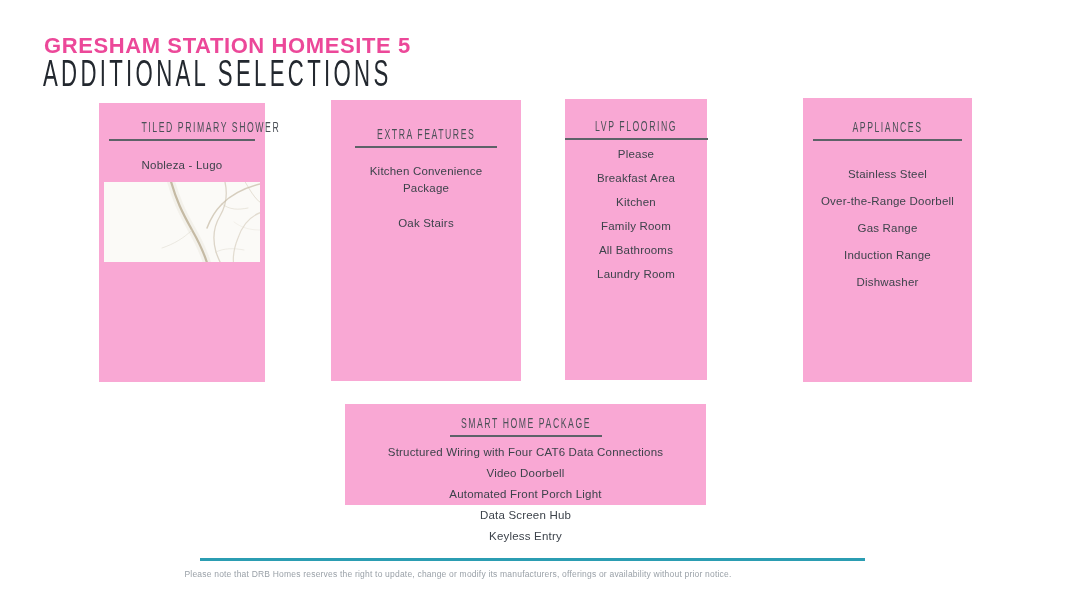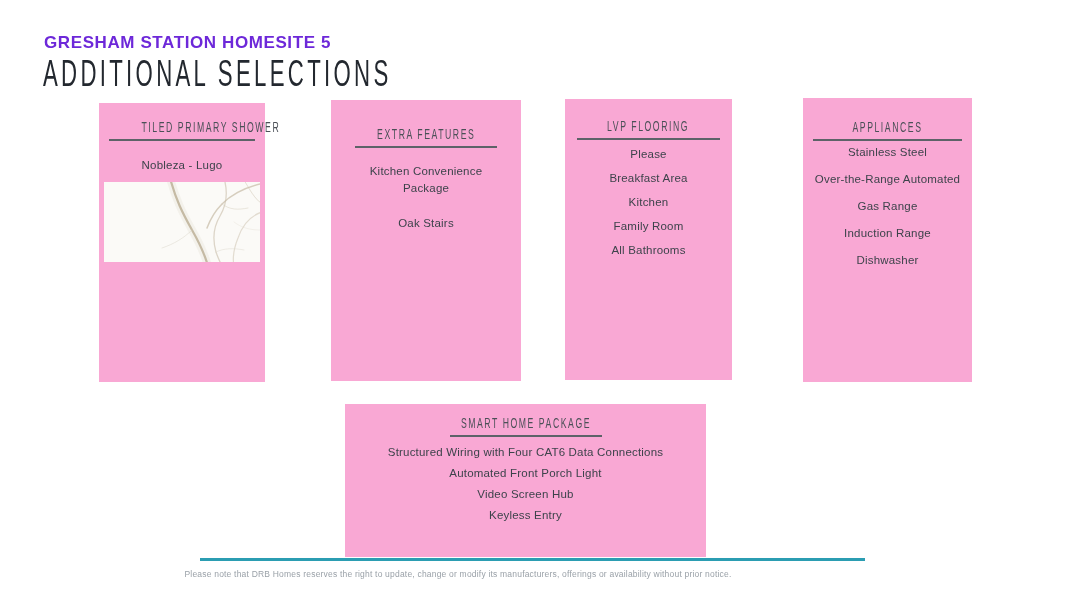--- a/index.html
+++ b/index.html
@@ -5,39 +5,39 @@
   * { margin:0; padding:0; box-sizing:border-box; }
   body { background:#e8e8e8; font-family:"Liberation Sans", sans-serif; }
   .page {
     position:relative; width:1067px; height:600px; background:#ffffff;
     overflow:hidden; margin:0 auto;
   }
 
   
   .subtitle {
     position:absolute; left:44px; top:33px;
-    font-size:17px; font-weight:700; letter-spacing:0.6px;
-    color:#6d28d9; white-space:nowrap;
+    font-size:22px; font-weight:700; letter-spacing:0.6px;
+    color:#ec4899; white-space:nowrap;
   }
   .title {
     position:absolute; left:43px; top:53px;
     font-size:37px; font-weight:400; letter-spacing:5.5px;
     color:#23282f; white-space:nowrap;
     transform:scaleX(0.60); transform-origin:left center;
   }
 
   
   .card {
     position:absolute; background:#f9a8d4; text-align:center;
   }
   .card-1 { left:99px;  top:103px; width:166px; height:279px; padding-top:15px; }
   .card-2 { left:331px; top:100px; width:190px; height:281px; padding-top:25px; }
-  .card-3 { left:565px; top:99px;  width:167px; height:281px; padding-top:18px; }
+  .card-3 { left:565px; top:99px;  width:142px; height:281px; padding-top:18px; }
   .card-4 { left:803px; top:98px;  width:169px; height:284px; padding-top:20px; }
-  .card-5 { left:345px; top:404px; width:361px; height:153px; padding-top:10px; }
+  .card-5 { left:345px; top:404px; width:361px; height:101px; padding-top:10px; }
 
   .card-head { text-align:center; }
   .head-text {
     display:inline-block; white-space:nowrap;
     font-size:14px; font-weight:500; letter-spacing:2.5px;
     color:#4b5057;
     transform:scaleX(0.62); transform-origin:center;
   }
   .head-rule {
     height:1.5px; background:#5d6268; margin:3px auto 0 auto;
@@ -51,21 +51,21 @@
   .item {
     font-size:11.5px; color:#3d434b; letter-spacing:0.2px; line-height:17px;
   }
   .card-1 .item-0 { margin-top:16px; }
   .card-2 .item { margin-top:14px; }
   .card-2 .item-0 { margin-top:15px; max-width:132px; margin-left:auto; margin-right:auto; }
   .card-2 .item-1 { margin-top:18px; }
   .card-3 .item { margin-top:7px; }
   .card-3 .item-0 { margin-top:6px; }
   .card-4 .item { margin-top:10px; }
-  .card-4 .item-0 { margin-top:3px; }
+  .card-4 .item-0 { margin-top:25px; }
   .card-5 .item { margin-top:4px; }
   .card-5 .item-0 { margin-top:7px; }
 
   .tile-swatch {
     display:block; width:156px; height:80px; margin:8px auto 0 auto;
   }
 
   
   .footer-rule {
     position:absolute; left:200px; top:558px; width:665px; height:2.5px;
@@ -117,41 +117,43 @@
   <div class="card card-3">
     <div class="card-head">
       <span class="head-text">LVP FLOORING</span>
       <div class="head-rule"></div>
     </div>
     <div class="item item-0">Please</div>
     <div class="item">Breakfast Area</div>
     <div class="item">Kitchen</div>
     <div class="item">Family Room</div>
     <div class="item">All Bathrooms</div>
+    <div class="item">Laundry Room</div>
   </div>
 
   <div class="card card-4">
     <div class="card-head">
       <span class="head-text">APPLIANCES</span>
       <div class="head-rule"></div>
     </div>
     <div class="item item-0">Stainless Steel</div>
-    <div class="item">Over-the-Range Automated</div>
+    <div class="item">Over-the-Range Doorbell</div>
     <div class="item">Gas Range</div>
     <div class="item">Induction Range</div>
     <div class="item">Dishwasher</div>
   </div>
 
   <div class="card card-5">
     <div class="card-head">
       <span class="head-text">SMART HOME PACKAGE</span>
       <div class="head-rule"></div>
     </div>
     <div class="item item-0">Structured Wiring with Four CAT6 Data Connections</div>
+    <div class="item">Video Doorbell</div>
     <div class="item">Automated Front Porch Light</div>
-    <div class="item">Video Screen Hub</div>
+    <div class="item">Data Screen Hub</div>
     <div class="item">Keyless Entry</div>
   </div>
 
   <div class="footer-rule"></div>
   <div class="footer-note">Please note that DRB Homes reserves the right to update, change or modify its manufacturers, offerings or availability without prior notice.</div>
 
 </div>
 
 </body></html>

